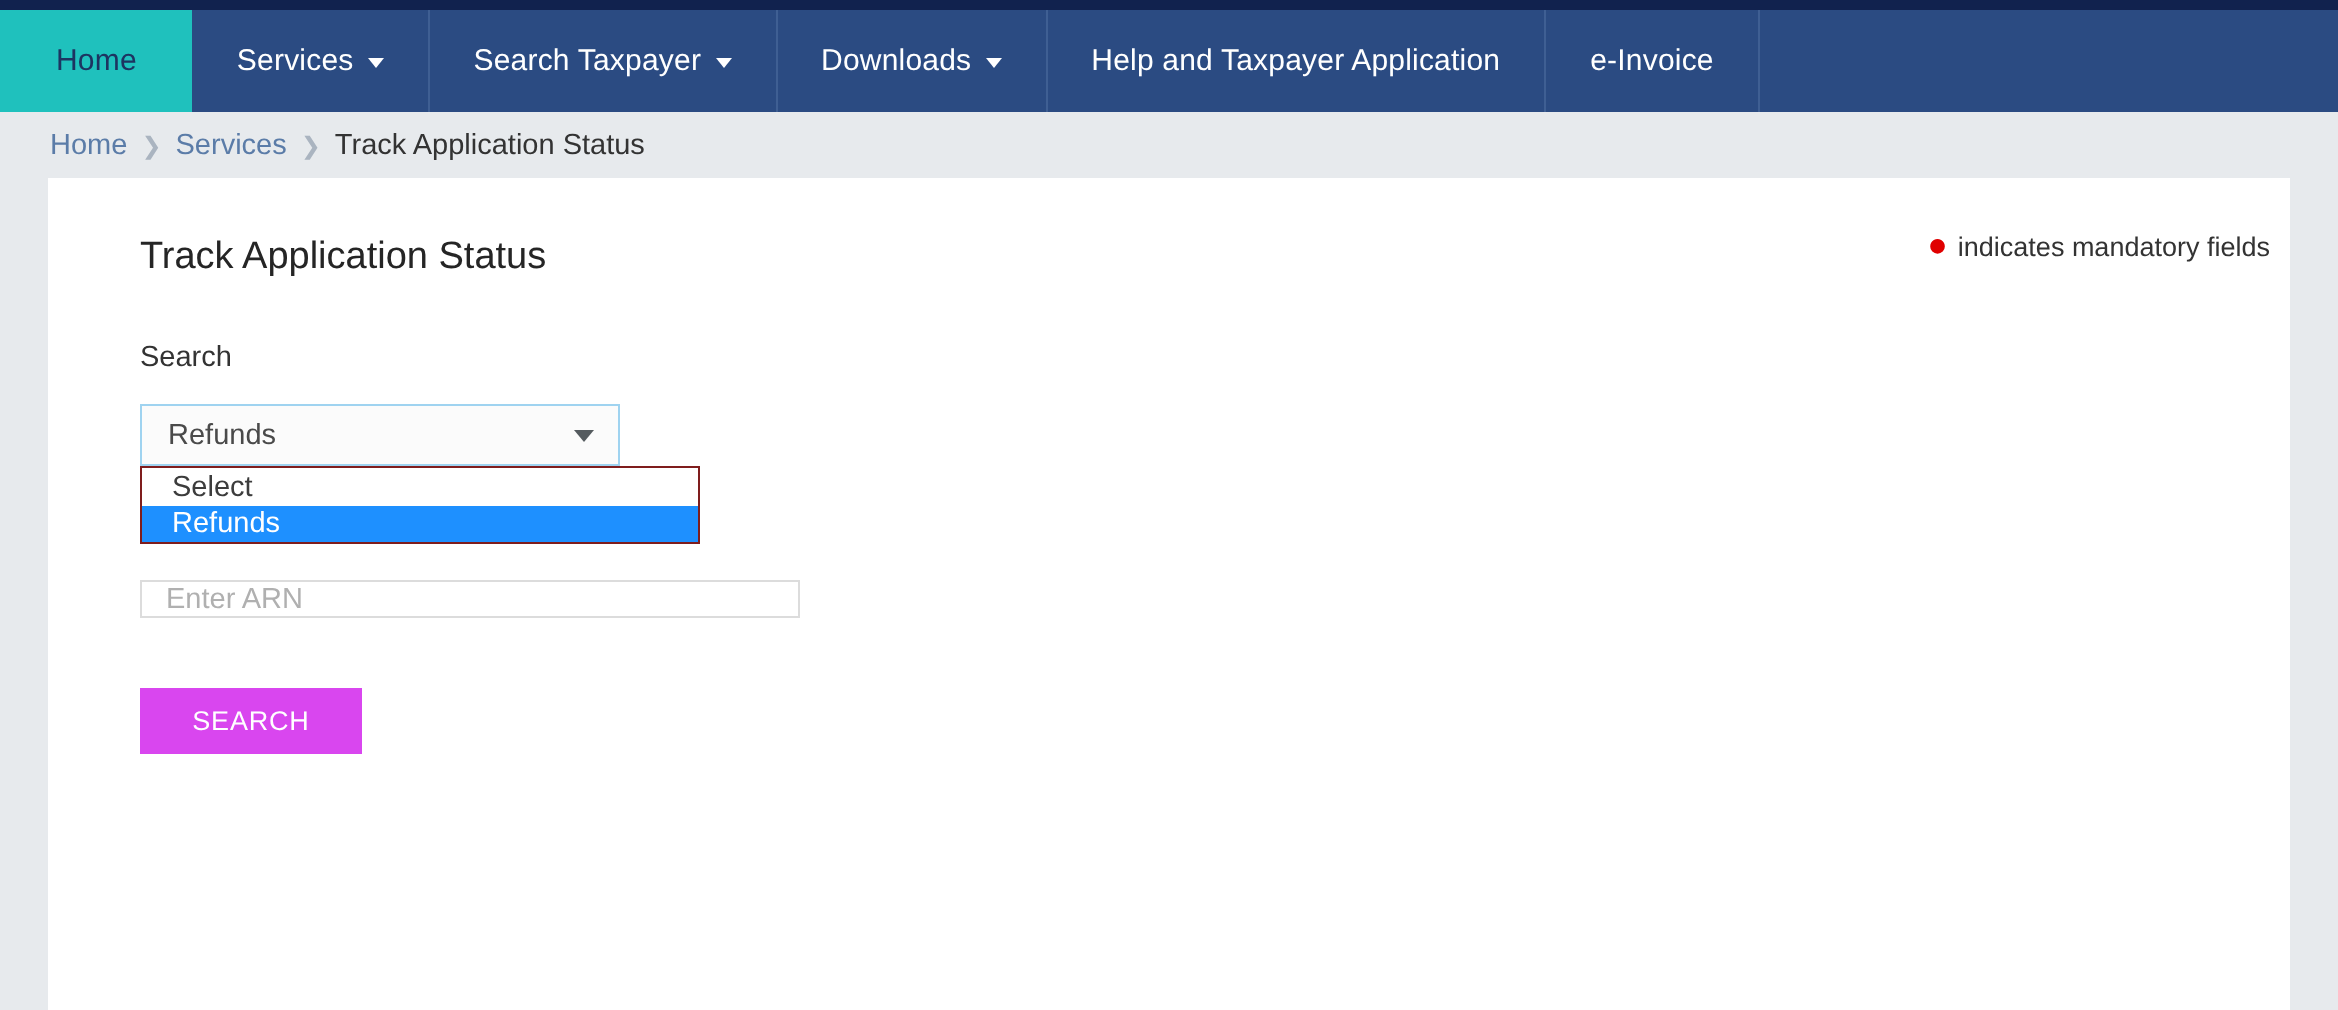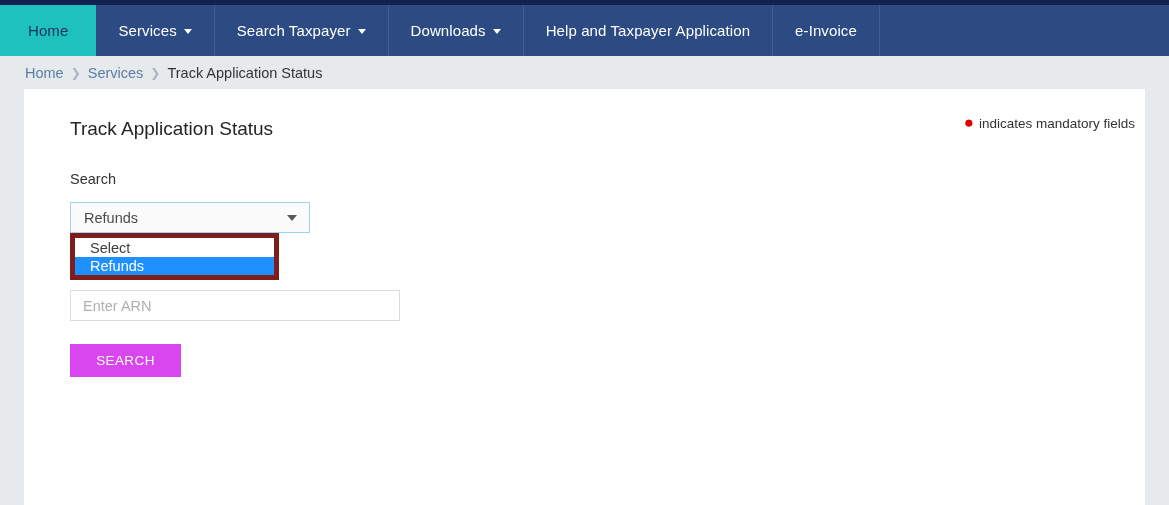--- a/index.html
+++ b/index.html
@@ -161,23 +161,23 @@
     border-left: 5px solid transparent;
     border-right: 5px solid transparent;
     border-top: 6px solid #555b5f;
     margin-right: 4px;
   }
 
   .select-list {
     position: absolute;
     left: 0;
     top: 31px;
-    width: 209px;
+    width: 280px;
     box-sizing: border-box;
-    border: 5px solid #7f1d1d;
+    border: 1px solid #7f1d1d;
     background: #ffffff;
     z-index: 30;
     padding: 1px 0 0 0;
   }
   .select-opt {
     height: 18px;
     line-height: 18px;
     font-size: 14.5px;
     padding-left: 15px;
     color: #3c3c3c;
@@ -189,21 +189,21 @@
     color: #ffffff;
   }
 
   #arn-row {
     position: absolute;
     left: 46px;
     top: 201px;
   }
   #arn-input {
     width: 330px;
-    height: 31px;
+    height: 19px;
     box-sizing: border-box;
     border: 1px solid #dcdcdc;
     background: #ffffff;
     font-size: 14.5px;
     font-family: "Liberation Sans", sans-serif;
     color: #444444;
     padding: 0 12px;
     outline: none;
   }
   #arn-input::placeholder {

